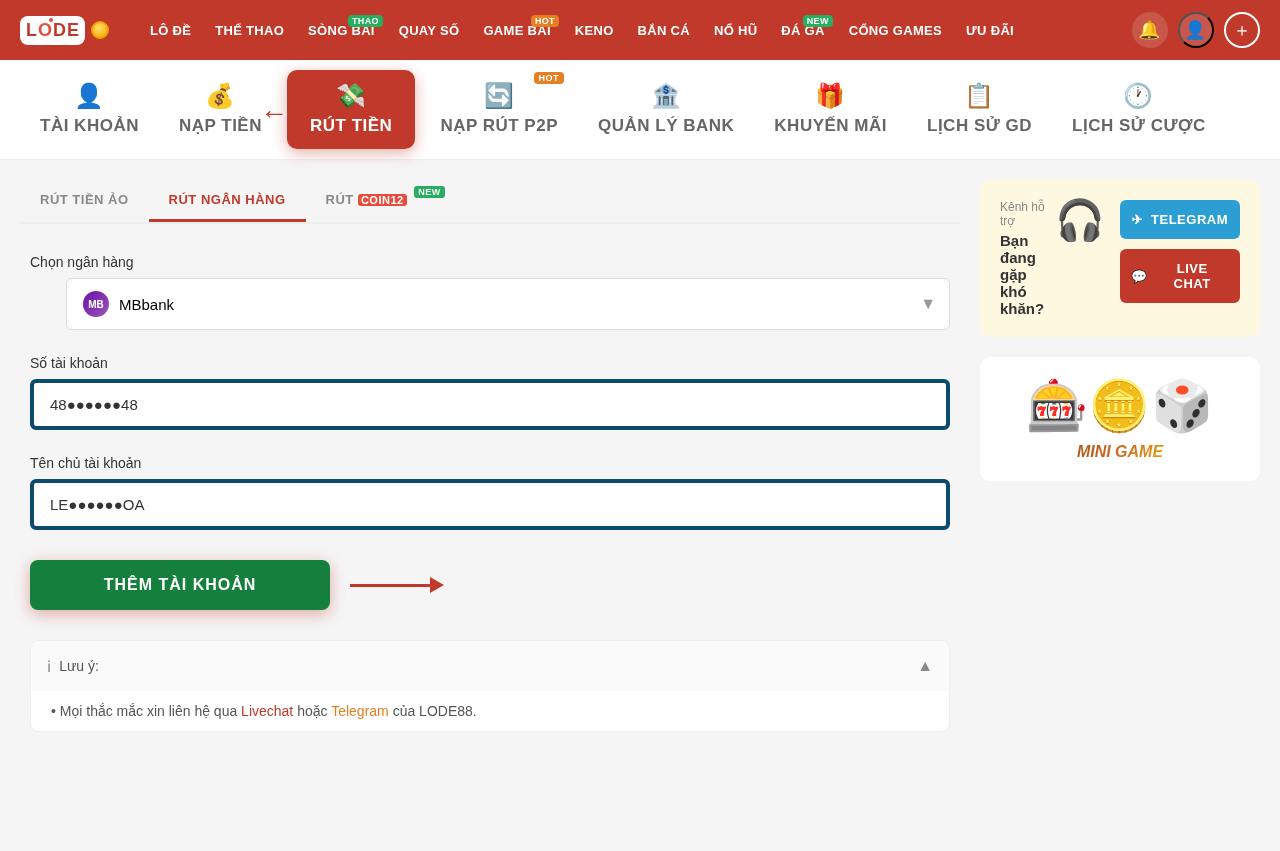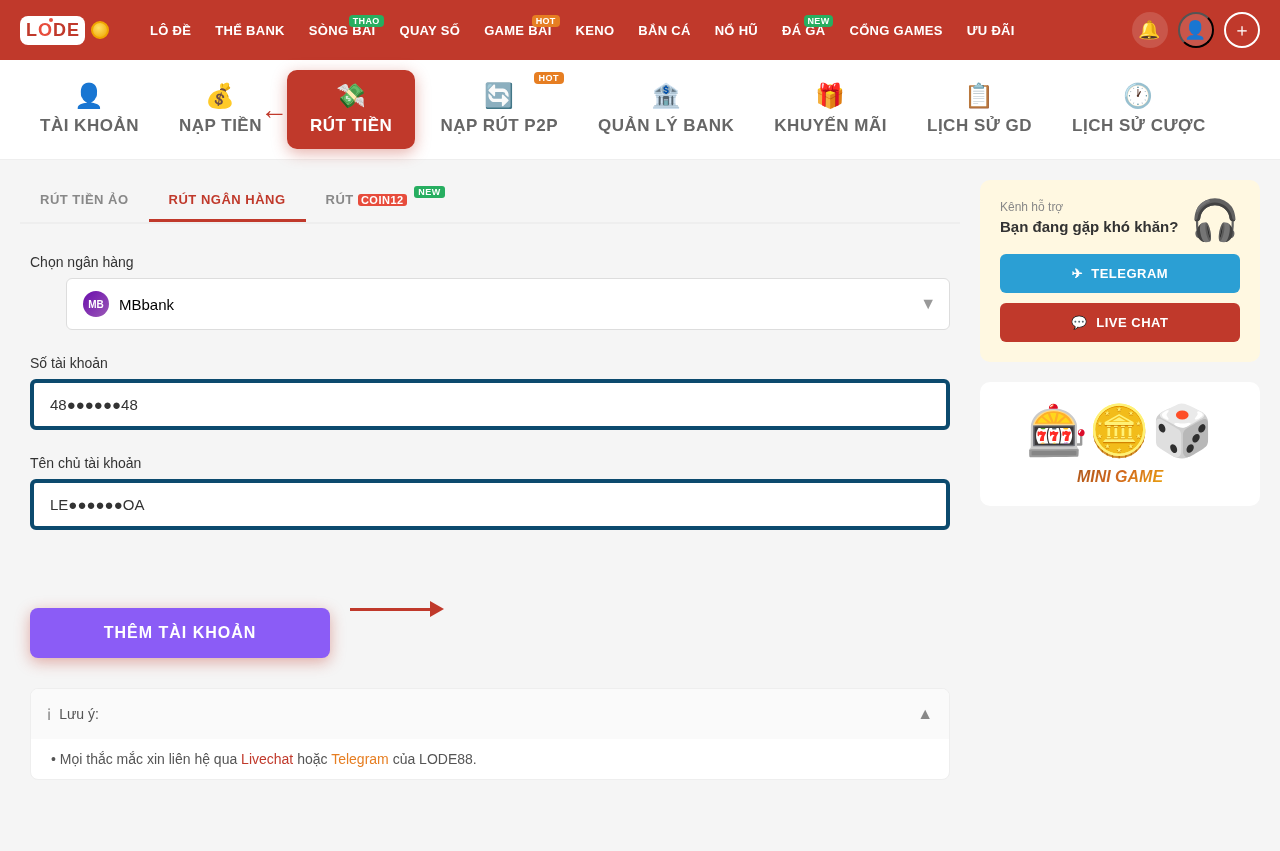--- a/index.html
+++ b/index.html
@@ -270,34 +270,33 @@
       border: 4px solid #0c4a6e;
       border-radius: 6px;
       font-size: 15px;
       background: #fff;
       color: #333;
       outline: none;
     }
 
     .submit-btn-wrapper { display: flex; align-items: center; gap: 20px; margin: 30px 0; }
     .submit-btn {
-      background: #8b5cf6;
+      background: #15803d;
       color: #fff;
       border: none;
       border-radius: 8px;
       padding: 16px 60px;
       font-size: 16px;
       font-weight: 900;
       text-transform: uppercase;
       letter-spacing: 1px;
       cursor: pointer;
       box-shadow: 0 4px 15px rgba(192,57,43,0.4);
       flex: 1;
       max-width: 300px;
-      margin-top: 48px;
     }
     .arrow-right {
       display: flex;
       align-items: center;
       gap: 0;
     }
     .arrow-right-line {
       width: 80px;
       height: 3px;
       background: #c0392b;
@@ -329,21 +328,20 @@
     .note-content { padding: 12px 20px; font-size: 14px; color: #555; }
     .note-content a { color: #c0392b; text-decoration: none; }
 
     
     .right-panel { width: 280px; display: flex; flex-direction: column; gap: 20px; }
     .support-box {
       background: #fff8e1;
       border-radius: 10px;
       padding: 20px;
       display: flex;
-      flex-direction: column;
       gap: 14px;
     }
     .support-header { display: flex; align-items: flex-start; justify-content: space-between; }
     .support-title { font-size: 12px; color: #888; }
     .support-subtitle { font-size: 15px; font-weight: 700; color: #333; margin-top: 4px; }
     .headset-icon {
       font-size: 40px;
       line-height: 1;
     }
     .support-btns { display: flex; gap: 10px; flex-direction: column; }
@@ -402,21 +400,21 @@
         <span class="logo-letter">E</span>
       </div>
       <span class="logo-coin"></span>
     </div>
 
     <nav>
       <a class="nav-item">
         <span>LÔ ĐỀ</span>
       </a>
       <a class="nav-item">
-        <span>THỂ BANK</span>
+        <span>THỂ THAO</span>
       </a>
       <a class="nav-item" style="position:relative;">
         <span class="badge badge-live">THAO</span>
         <span>SÒNG BÀI</span>
       </a>
       <a class="nav-item">
         <span>QUAY SỐ</span>
       </a>
       <a class="nav-item" style="position:relative;">
         <span class="badge badge-hot">HOT</span>

